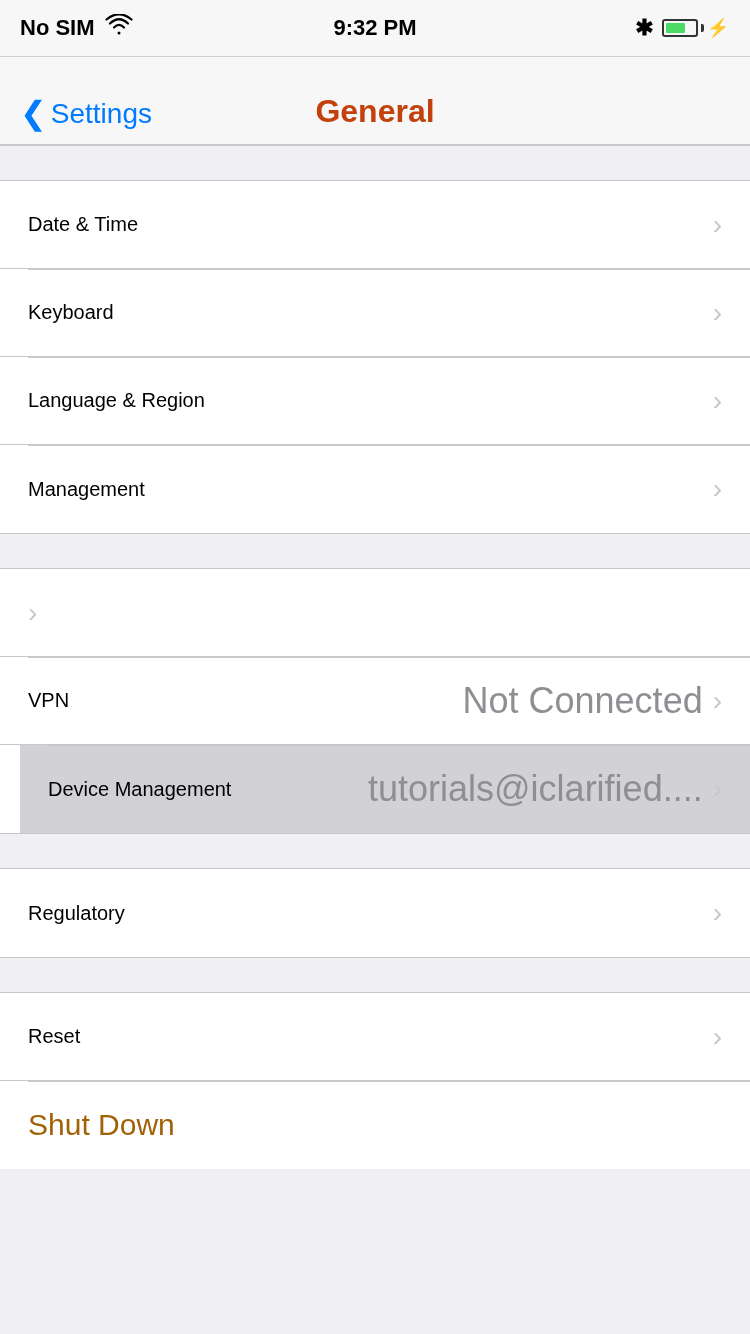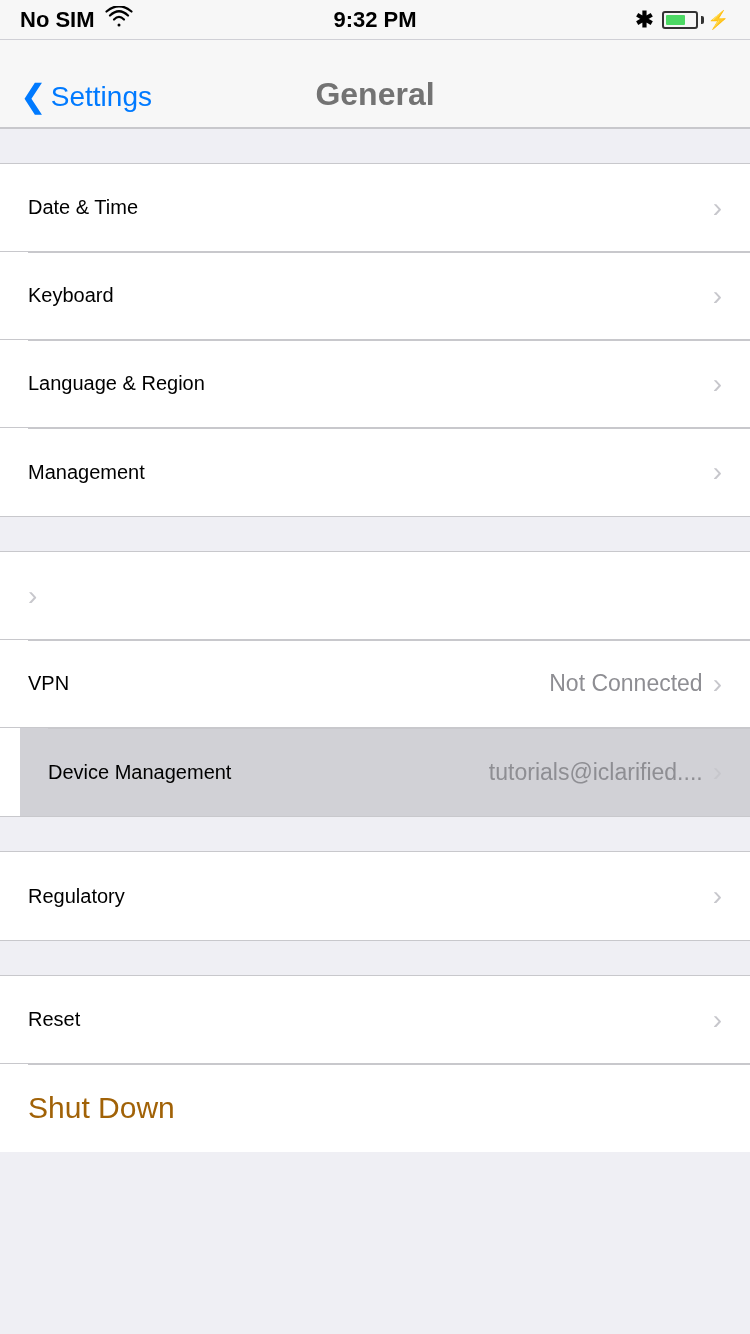--- a/index.html
+++ b/index.html
@@ -9,21 +9,21 @@
       width: 750px;
       min-height: 1334px;
       background: #efeff4;
       font-family: -apple-system, 'Helvetica Neue', Arial, sans-serif;
       -webkit-font-smoothing: antialiased;
     }
 
     
     .status-bar {
       background: #f7f7f7;
-      height: 40px;
+      height: 57px;
       display: flex;
       align-items: center;
       justify-content: space-between;
       padding: 0 20px;
       font-size: 24px;
       font-weight: 600;
       border-bottom: 1px solid #d0d0d6;
     }
     .status-left {
       display: flex;
@@ -100,21 +100,21 @@
       line-height: 1;
       margin-top: -2px;
     }
     .nav-title {
       position: absolute;
       left: 50%;
       bottom: 14px;
       transform: translateX(-50%);
       font-size: 32px;
       font-weight: 600;
-      color: #737373;
+      color: #c2410c;
     }
 
     
     .section-separator {
       height: 36px;
       background: #efeff4;
       border-top: 1px solid #c8c8cc;
       border-bottom: 1px solid #c8c8cc;
     }
 
@@ -144,21 +144,21 @@
       font-size: 20px;
       color: #000;
       font-weight: 400;
     }
     .settings-row-right {
       display: flex;
       align-items: center;
       gap: 10px;
     }
     .settings-row-value {
-      font-size: 23px;
+      font-size: 36px;
       color: #8e8e93;
     }
     .chevron-right {
       color: #c7c7cc;
       font-size: 28px;
       font-weight: 300;
     }
 
     
     .row-blue {

